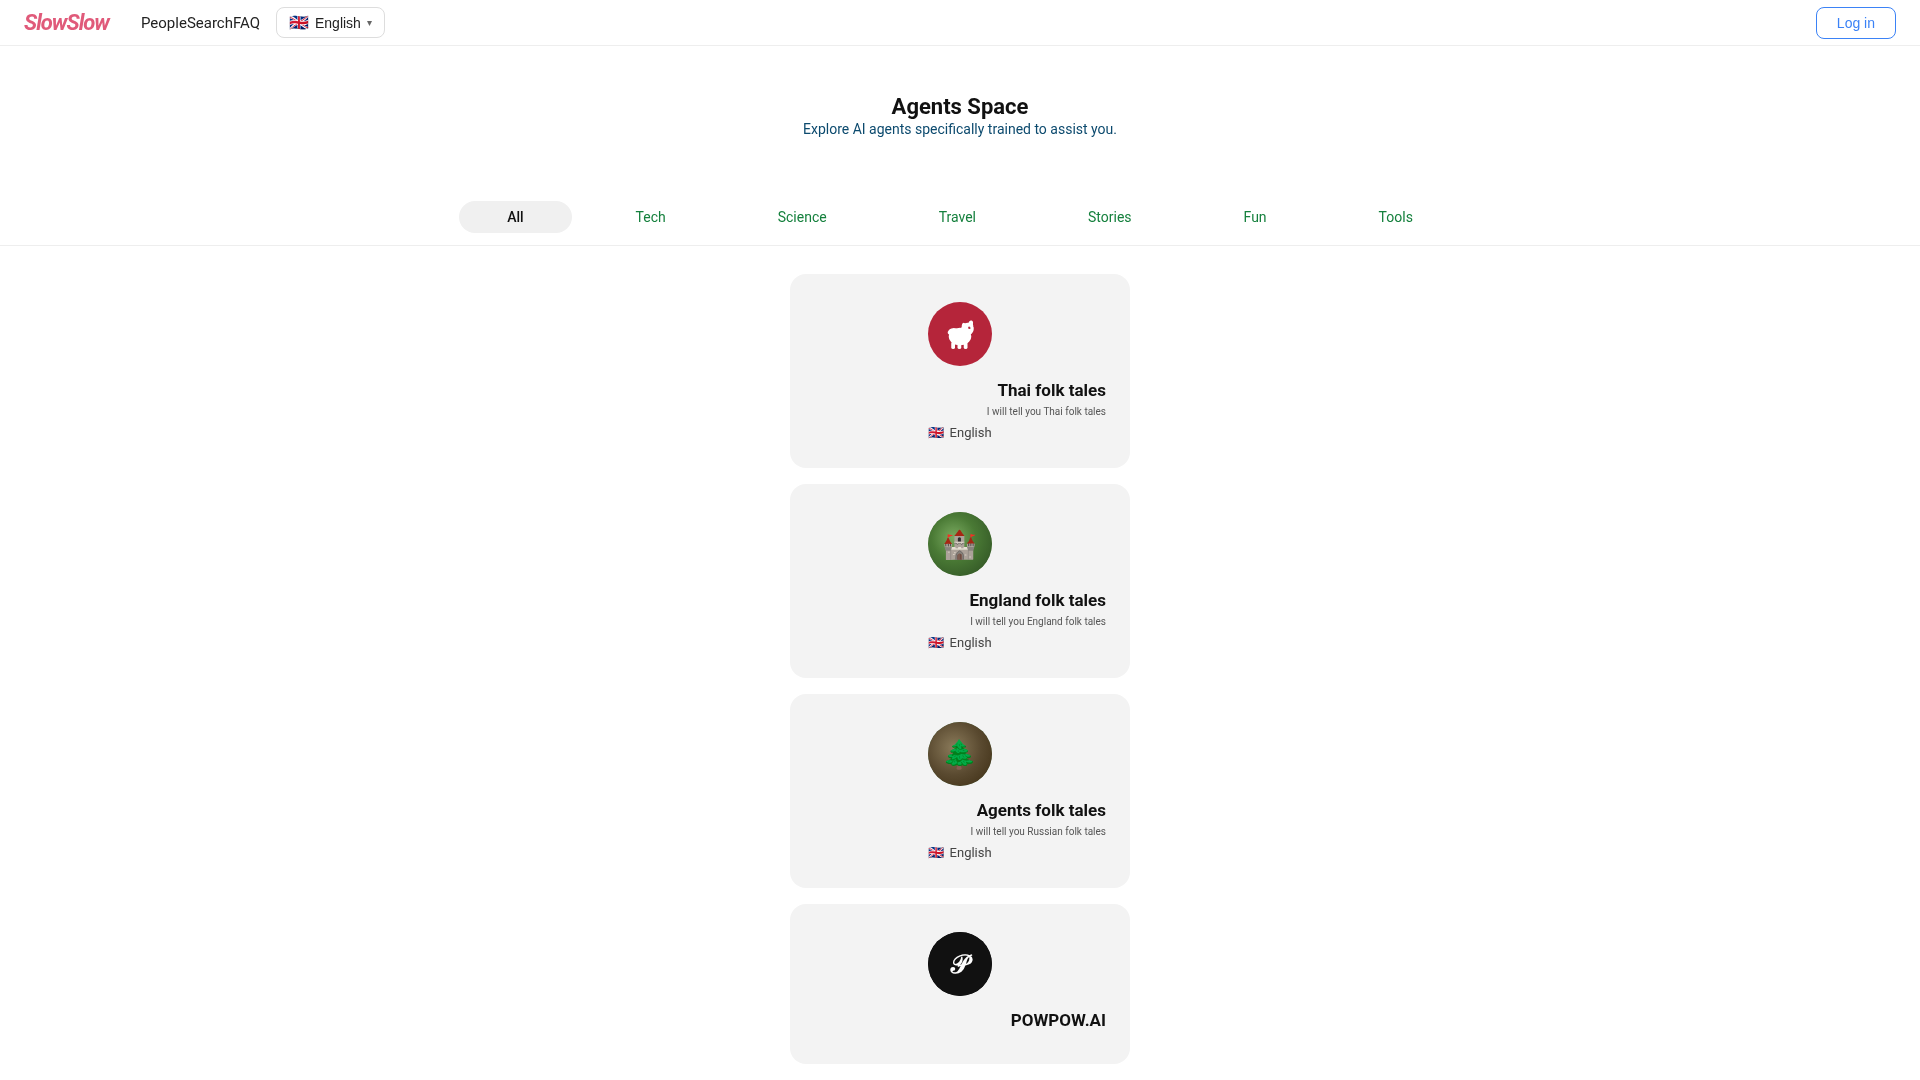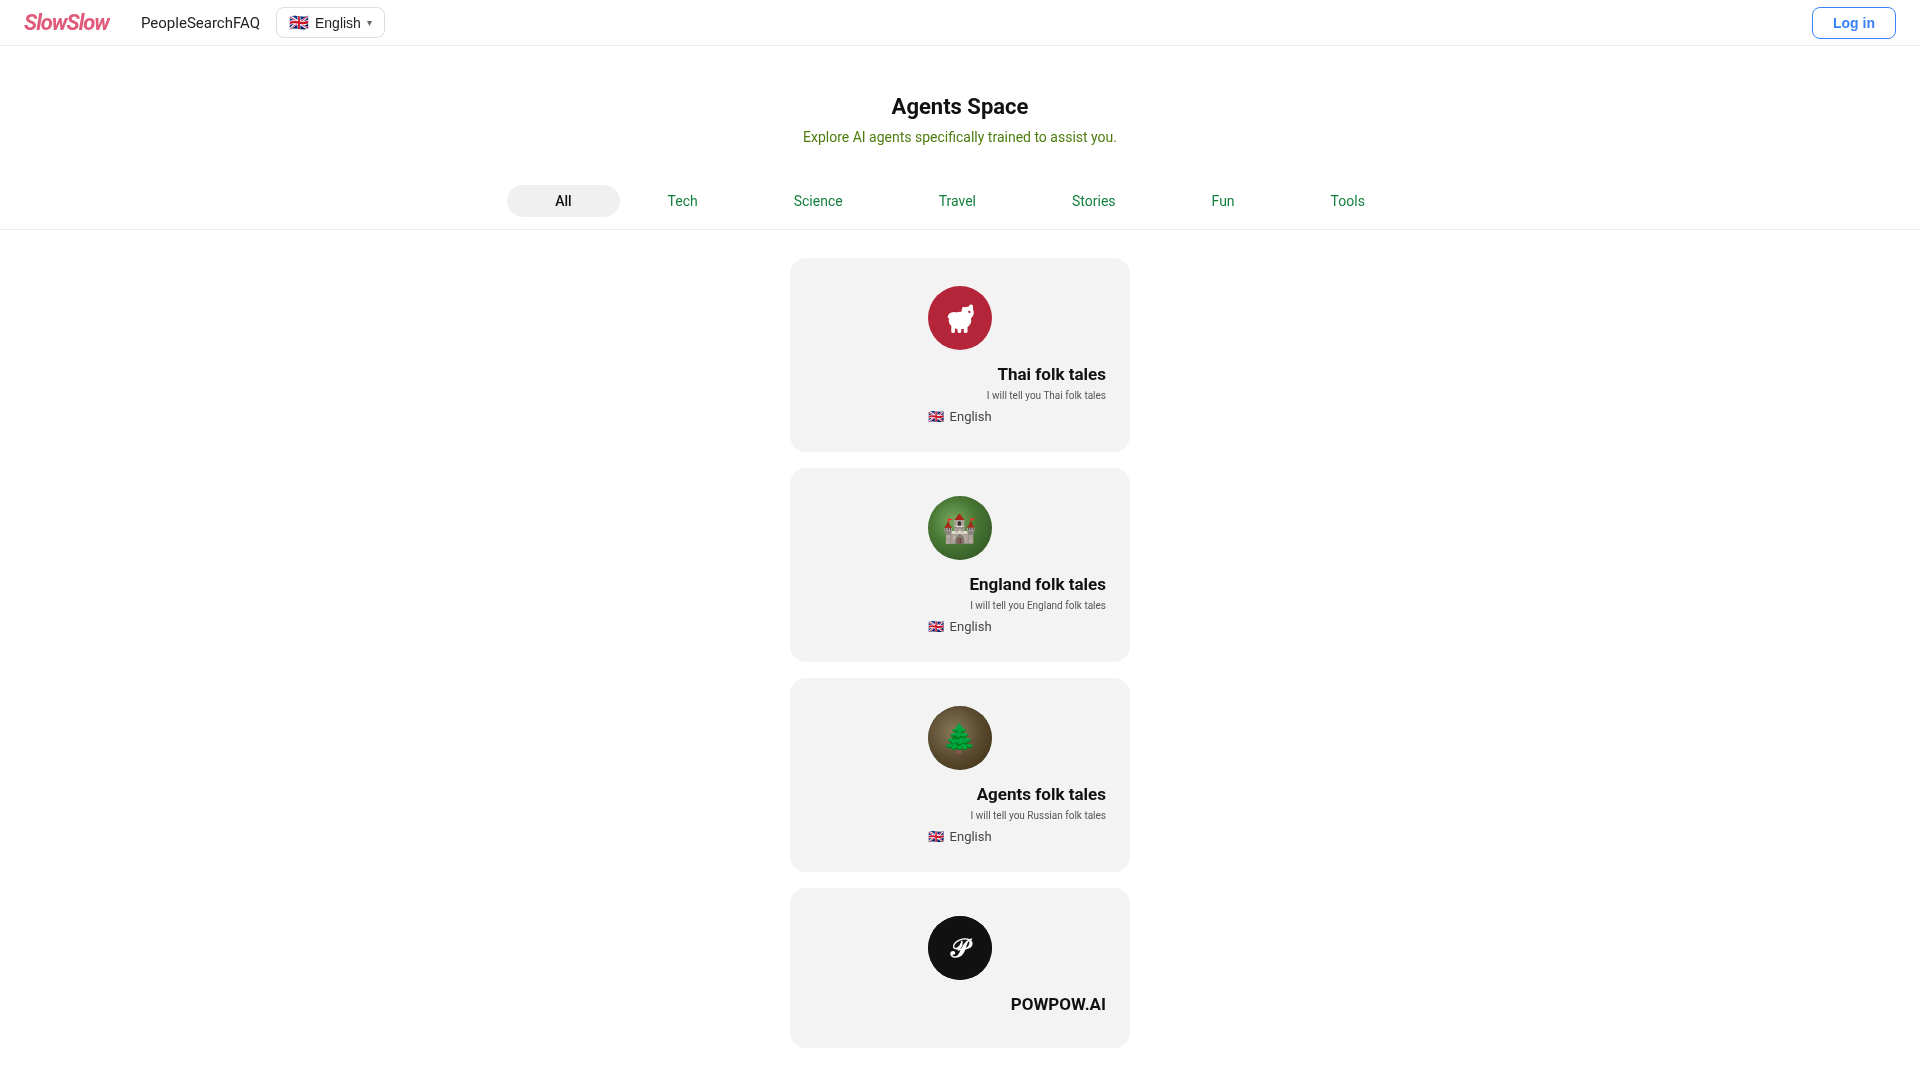--- a/index.html
+++ b/index.html
@@ -59,38 +59,37 @@
     .flag-emoji { font-size: 16px; }
     .ml-auto { margin-left: auto; }
     .login-btn {
       background: #fff;
       border: 1px solid #3b82f6;
       color: #3b82f6;
       border-radius: 8px;
       padding: 7px 20px;
       font-size: 14px;
       cursor: pointer;
-      font-weight: bold;
     }
 
     
     .hero {
       text-align: center;
       padding: 48px 24px 24px;
     }
     .hero-title {
       font-size: 22px;
       font-weight: 700;
       color: #111;
-      margin-bottom: 10px;
+      margin-bottom: 2px;
     }
     .hero-sub {
       font-size: 14px;
-      color: #4d7c0f;
-      margin-bottom: 4px;
+      color: #0c4a6e;
+      margin-bottom: 28px;
     }
     .search-wrap {
       display: flex;
       justify-content: center;
     }
     .search-input {
       width: 280px;
       padding: 10px 18px;
       border: 1px solid #e0e0e0;
       border-radius: 999px;
@@ -99,21 +98,21 @@
       background: #f7f7f7;
       outline: none;
     }
     .search-input::placeholder { color: #aaa; }
 
     
     .category-bar {
       display: flex;
       align-items: center;
       justify-content: center;
-      gap: 0;
+      gap: 16px;
       padding: 12px 0;
       border-bottom: 1px solid #eee;
       margin-bottom: 28px;
     }
     .cat-tab {
       padding: 8px 48px;
       font-size: 14px;
       color: #15803d;
       cursor: pointer;
       border-radius: 999px;

